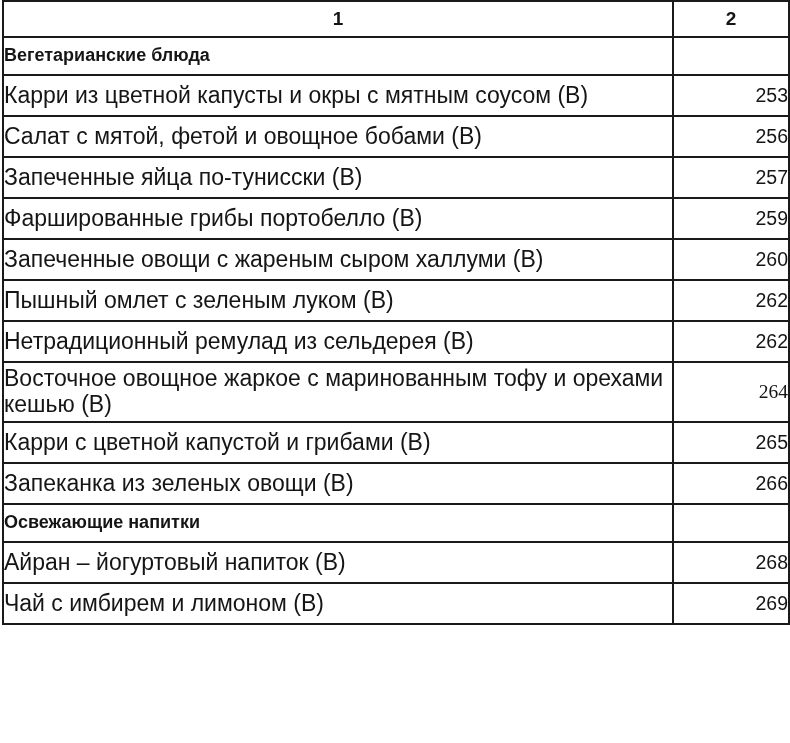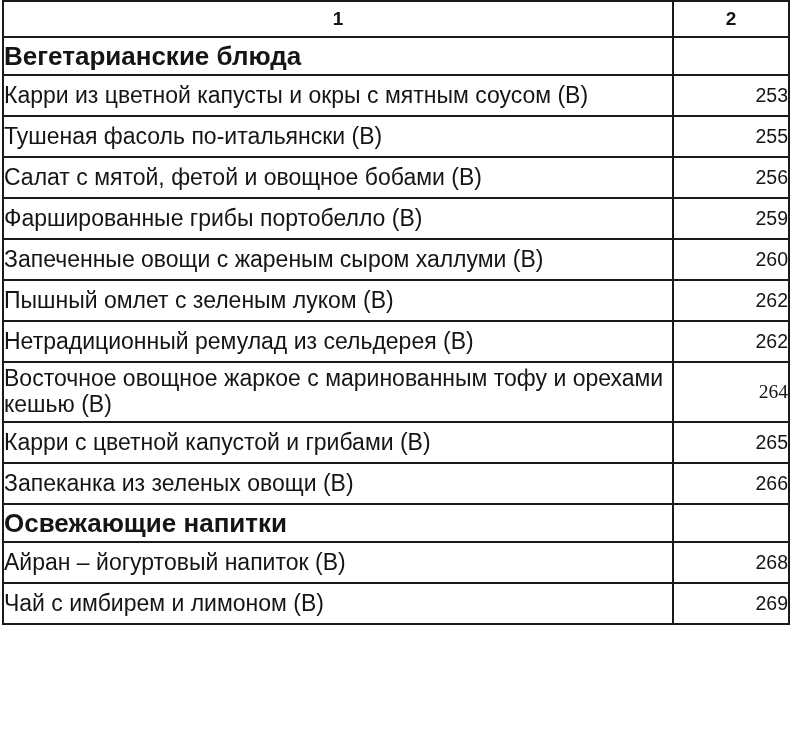--- a/index.html
+++ b/index.html
@@ -50,21 +50,21 @@
     text-align: left;
     white-space: normal;
     font-stretch: condensed;
   }
   .name-cell.two-line {
     height: 58px;
   }
   .section-cell {
     height: 36px;
     font-weight: bold;
-    font-size: 26px;
+    font-size: 18px;
     padding: 1px 0 3px 7px;
     line-height: 1.1;
   }
 
   
   .page-cell {
     text-align: right;
     font-size: 19.5px;
     line-height: 1.1;
     padding: 2px 0;
@@ -94,26 +94,26 @@
   <tbody id="table-body">
       <tr>
         <td class="section-cell">Вегетарианские блюда</td>
         <td class="page-cell blank"></td>
       </tr>
       <tr>
         <td class="name-cell">Карри из цветной капусты и окры с мятным соусом (В)</td>
         <td class="page-cell">253</td>
       </tr>
       <tr>
-        <td class="name-cell">Тушеная фасоль по-итальянски (В)</td>
-        <td class="page-cell">255</td>
+        <td class="name-cell">Салат с мятой, фетой и овощное бобами (В)</td>
+        <td class="page-cell">256</td>
       </tr>
       <tr>
-        <td class="name-cell">Салат с мятой, фетой и овощное бобами (В)</td>
-        <td class="page-cell">256</td>
+        <td class="name-cell">Запеченные яйца по-тунисски (В)</td>
+        <td class="page-cell">257</td>
       </tr>
       <tr>
         <td class="name-cell">Фаршированные грибы портобелло (В)</td>
         <td class="page-cell">259</td>
       </tr>
       <tr>
         <td class="name-cell">Запеченные овощи с жареным сыром халлуми (В)</td>
         <td class="page-cell">260</td>
       </tr>
       <tr>

